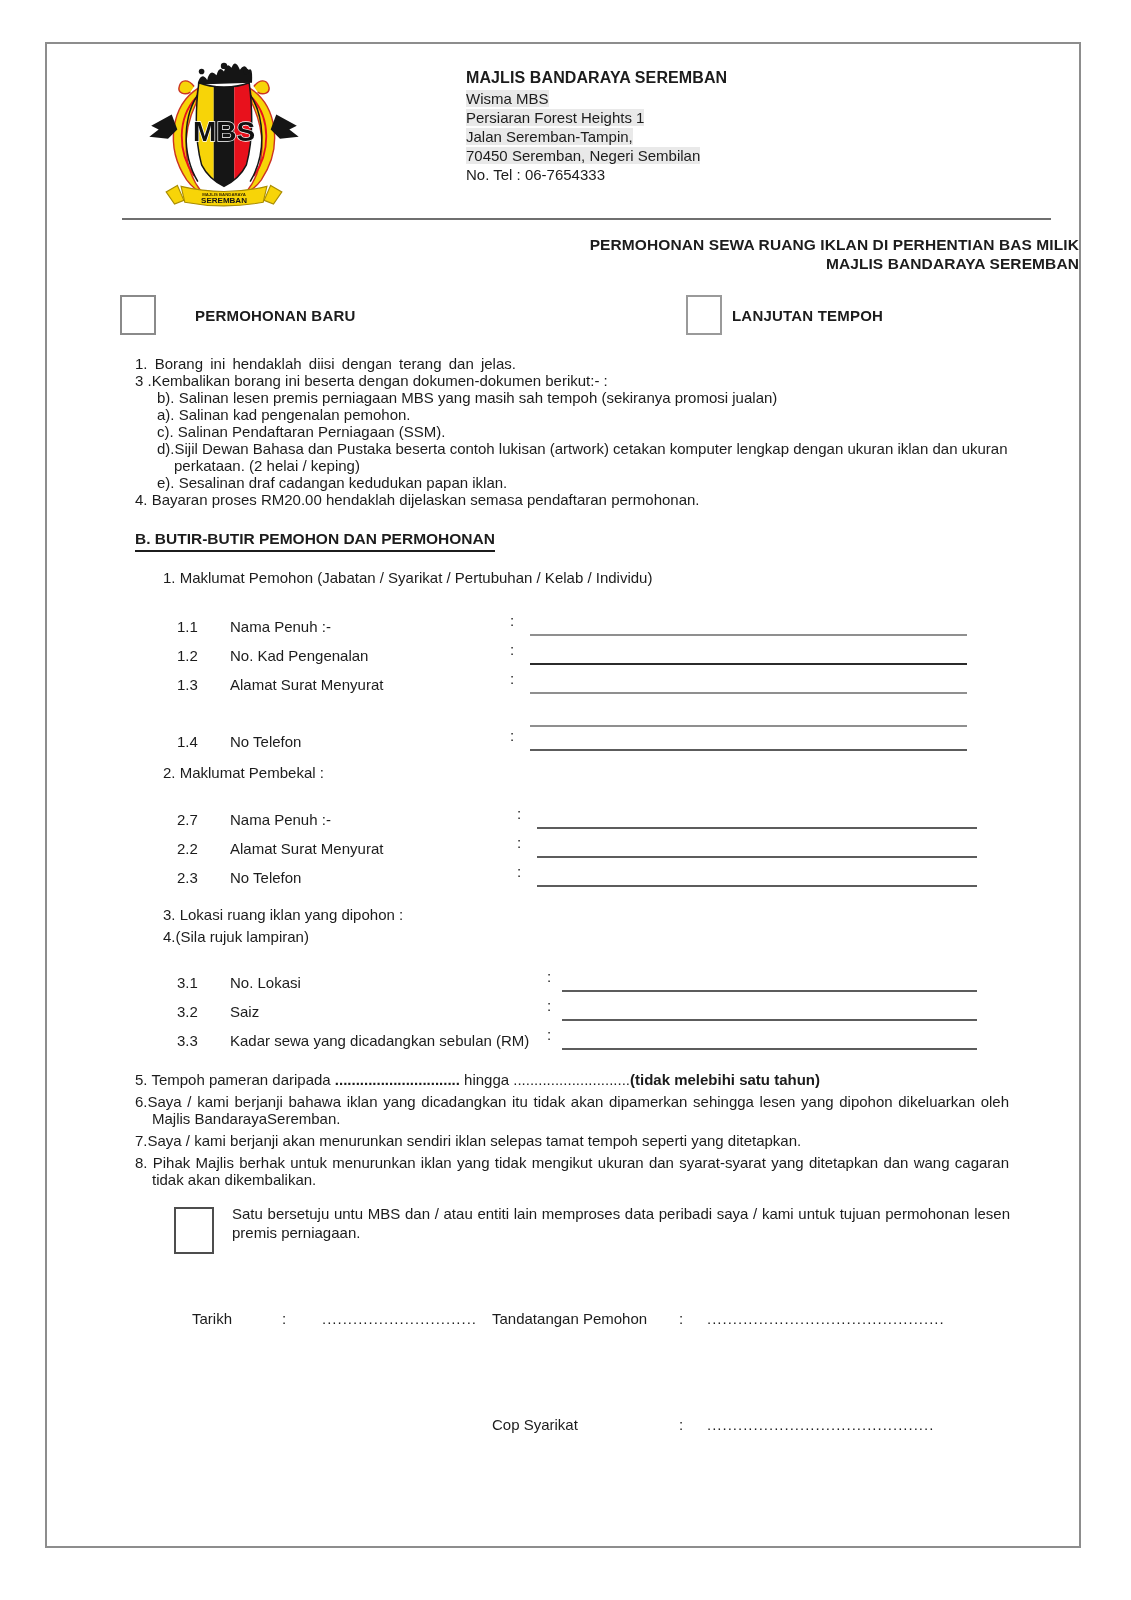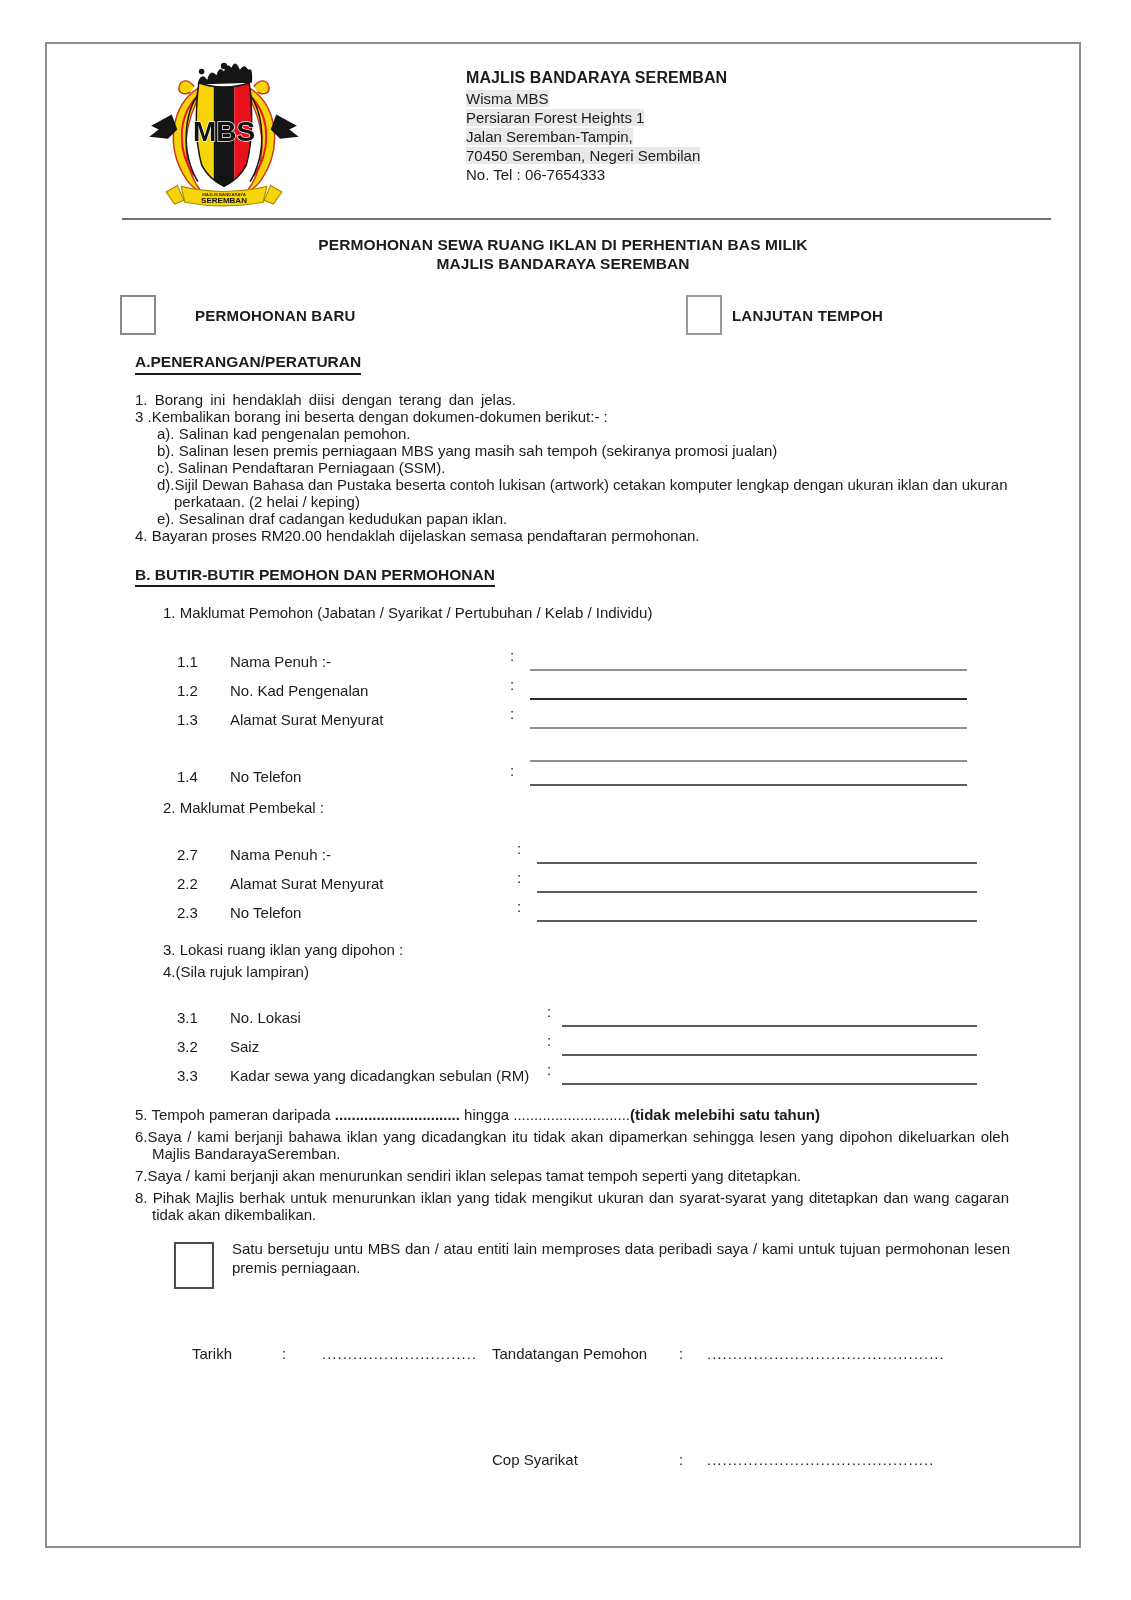--- a/index.html
+++ b/index.html
@@ -28,21 +28,21 @@
   .logo-box { width: 168px; height: 150px; flex: 0 0 auto; }
   .addr-block { margin-left: 158px; padding-top: 8px; flex: 0 0 auto; }
   .org-name { font-weight: bold; font-size: 16px; margin-bottom: 2px; letter-spacing: 0.1px; }
   .addr-line { line-height: 19px; }
   .addr-line .hl { background: #e9e9e9; }
   .code-block { margin-left: auto; padding-top: 2px; font-weight: bold; font-size: 16px; line-height: 20px; text-align: left; }
 
   .divider { border: 0; border-top: 2px solid #6f6f6f; margin: 8px 28px 0 75px; }
 
   
-  .form-title { text-align: center; font-weight: bold; font-size: 15.5px; margin-top: 15px; line-height: 19px; letter-spacing: 0.1px; }
+  .form-title { text-align: right; font-weight: bold; font-size: 15.5px; margin-top: 15px; line-height: 19px; letter-spacing: 0.1px; }
 
   
   .content { padding: 0 70px 0 88px; }
 
   .chk-row { position: relative; height: 46px; margin-top: 20px; }
   .chk-box { position: absolute; width: 36px; height: 40px; border: 2px solid #8a8a8a; background: #fff; box-sizing: border-box; }
   .chk-box.b1 { left: -15px; top: 2px; }
   .chk-box.b2 { left: 551px; top: 2px; border-color: #9a9a9a; }
   .chk-label { position: absolute; top: 14px; font-weight: bold; letter-spacing: 0.2px; }
   .chk-label.l1 { left: 60px; }
@@ -173,29 +173,26 @@
 
     <div class="content">
 
       <div class="chk-row">
         <span class="chk-box b1"></span>
         <span class="chk-label l1">PERMOHONAN BARU</span>
         <span class="chk-box b2"></span>
         <span class="chk-label l2">LANJUTAN TEMPOH</span>
       </div>
 
-      <div class="sec-heading">
-        <span class="u">A.PENERANGAN/PERATURAN</span>
-      </div>
 
       <div class="rules">
         <div class="rule ws">1. Borang ini hendaklah diisi dengan terang dan jelas.</div>
         <div class="rule">3 .Kembalikan borang ini beserta dengan dokumen-dokumen berikut:- :</div>
+        <div class="rule sub">b). Salinan lesen premis perniagaan MBS yang masih sah tempoh (sekiranya promosi jualan)</div>
         <div class="rule sub">a). Salinan kad pengenalan pemohon.</div>
-        <div class="rule sub">b). Salinan lesen premis perniagaan MBS yang masih sah tempoh (sekiranya promosi jualan)</div>
         <div class="rule sub">c). Salinan Pendaftaran Perniagaan (SSM).</div>
         <div class="rule hang">d).Sijil Dewan Bahasa dan Pustaka beserta contoh lukisan (artwork) cetakan komputer lengkap dengan  ukuran iklan dan ukuran perkataan. (2 helai / keping)</div>
         <div class="rule sub">e). Sesalinan draf  cadangan kedudukan papan iklan.</div>
         <div class="rule">4. Bayaran proses RM20.00 hendaklah dijelaskan semasa pendaftaran permohonan.</div>
       </div>
 
       <div class="sec-heading" style="margin-top:22px;">
         <span class="u">B. BUTIR-BUTIR PEMOHON DAN PERMOHONAN</span>
       </div>
 

